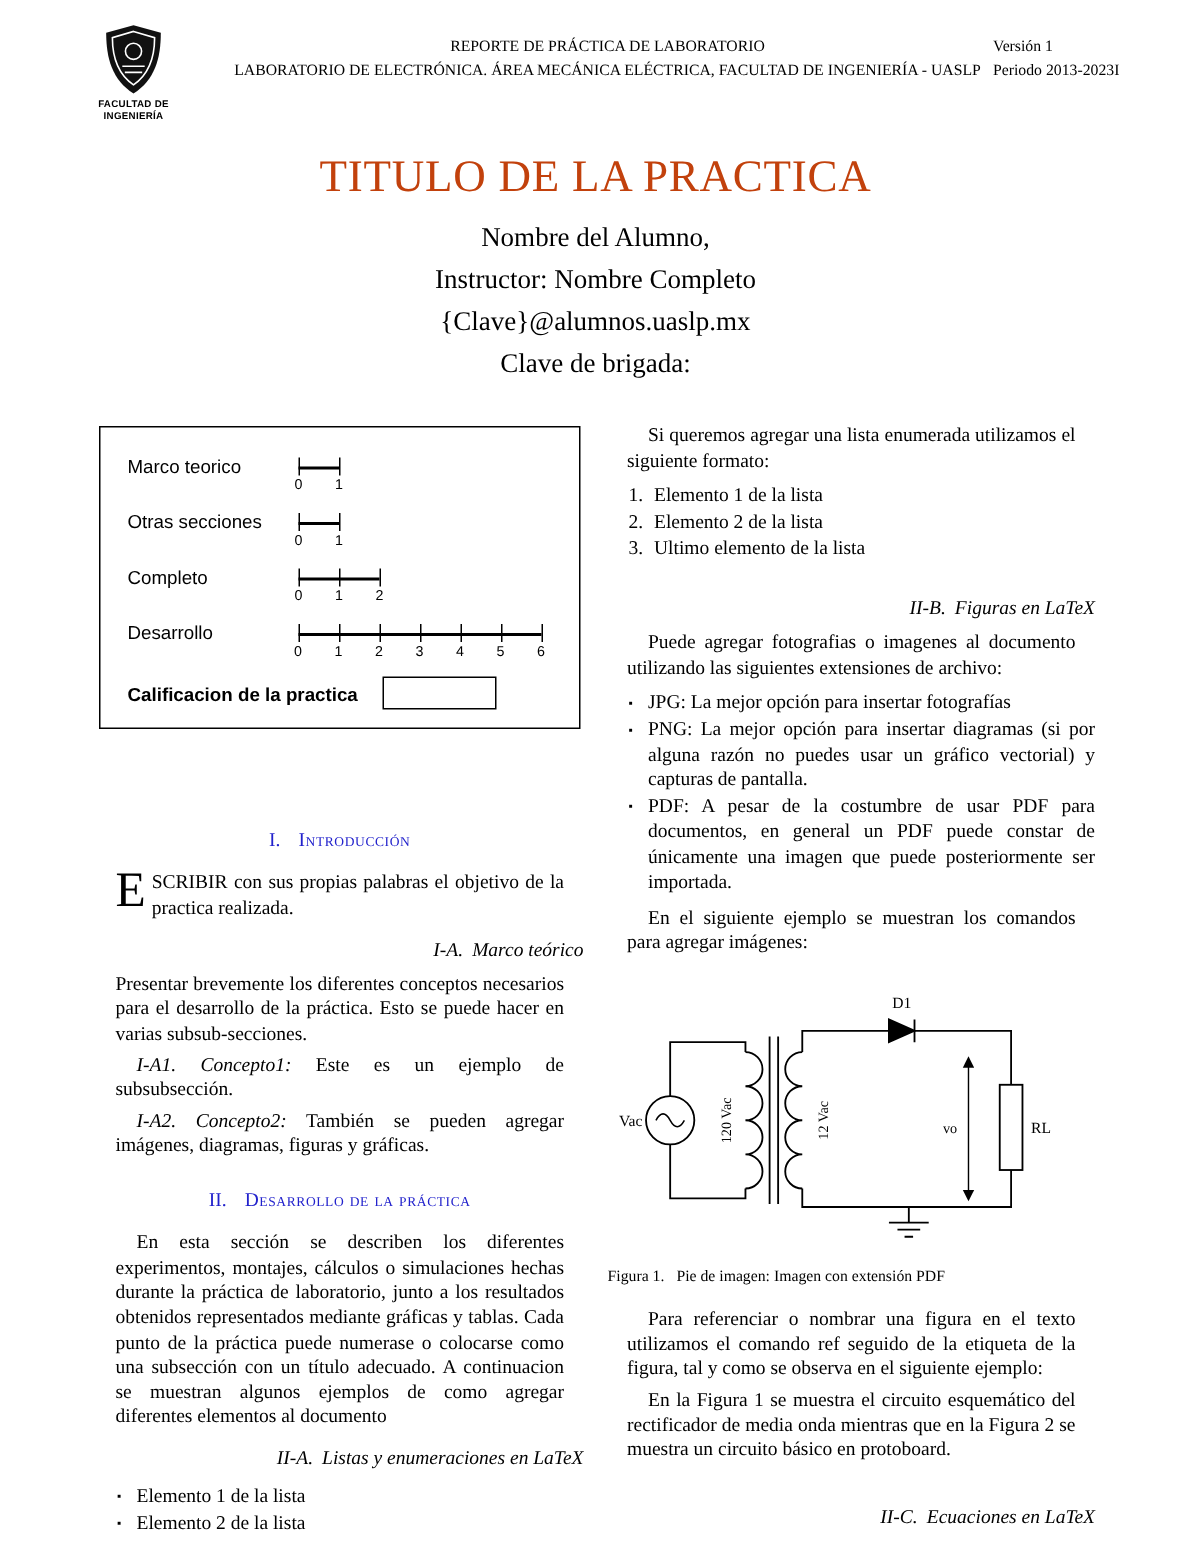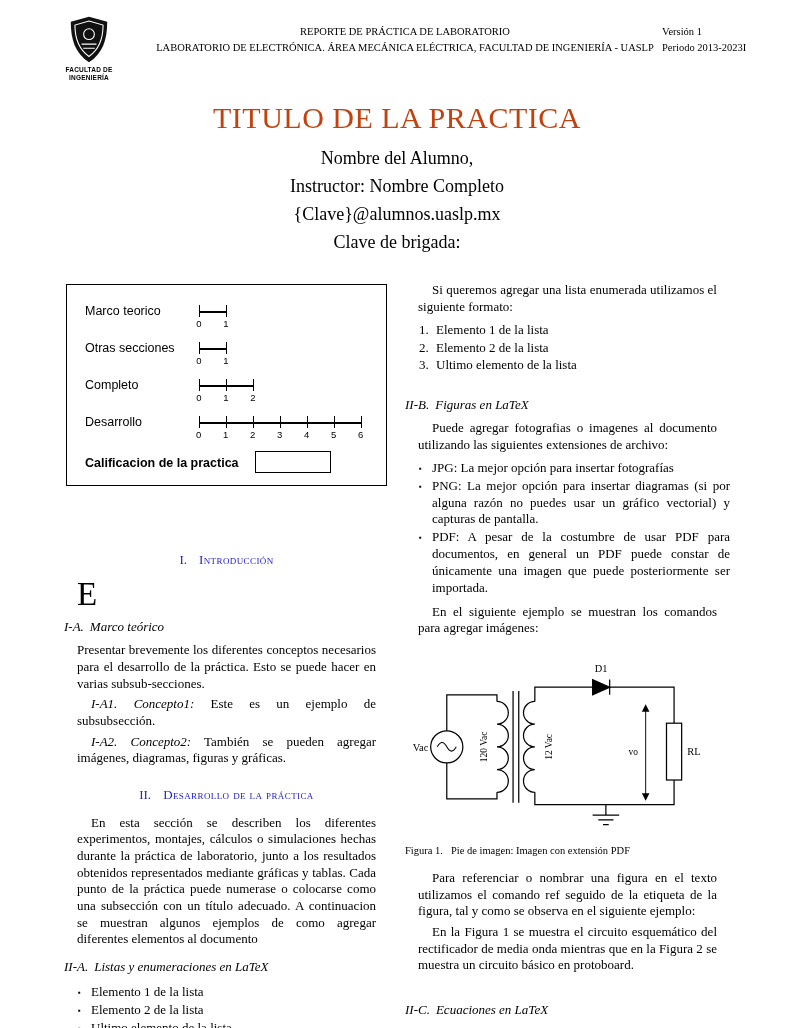--- a/index.html
+++ b/index.html
@@ -22,21 +22,21 @@
   
   .columns { display:flex; gap:16px; padding:0 64px; margin-top:24px; flex:1; overflow:hidden; }
   .col { flex:1; min-width:0; display:flex; flex-direction:column; }
 
   p { font-size:13px; line-height:1.28; text-align:justify; text-indent:14px; margin:2px 13px; }
   p.noindent { text-indent:0; }
 
   h2.section-heading { text-align:center; font-size:13px; font-weight:normal; color:#2222cc; margin:18px 0 10px; }
   h2.section-heading .sec-num { margin-right:12px; font-variant:small-caps; }
   .sc { font-variant:small-caps; letter-spacing:0.4px; }
-  h3.subsection { font-style:italic; font-weight:normal; font-size:13px; margin:9px 0 5px; text-align:left; }
+  h3.subsection { font-style:italic; font-weight:normal; font-size:13px; margin:9px 0 5px; text-align:right; }
   h3.subsection .sub-num { margin-right:6px; }
   p.subsub { text-indent:14px; }
   p.subsub em { font-style:italic; }
 
   .dropcap { float:left; font-size:33px; line-height:27px; padding:1px 4px 0 0; }
 
   
   .rubric-box { border:1.6px solid #000; padding:18px 12px 12px 18px; margin:4px 2px 48px 2px; }
   .rubric-row { display:flex; align-items:flex-start; margin-bottom:9px; }
   .rubric-label { width:114px; font-family:"Liberation Sans",sans-serif; font-size:12.5px; padding-top:1px; }
@@ -160,21 +160,21 @@
           <span class="rubric-label">Calificacion de la practica</span>
           <span class="grade-box"></span>
         </div>
       </div>
 
       <h2 class="section-heading">
         <span class="sec-num">I.</span><span class="sc">Introducción</span>
       </h2>
 
       <p class="noindent">
-        <span class="dropcap">E</span>
+        <span class="dropcap">E</span><span>SCRIBIR con sus propias palabras el objetivo de la practica realizada.</span>
       </p>
 
       <h3 class="subsection">
         <span class="sub-num">I-A.</span><span>Marco teórico</span>
       </h3>
       <p class="noindent">Presentar brevemente los diferentes conceptos necesarios para el desarrollo de la práctica. Esto se puede hacer en varias subsub-secciones.</p>
 
       <p class="subsub">
         <em><span>I-A1.</span> <span>Concepto1:</span></em>
         <span>Este es un ejemplo de subsubsección.</span>

